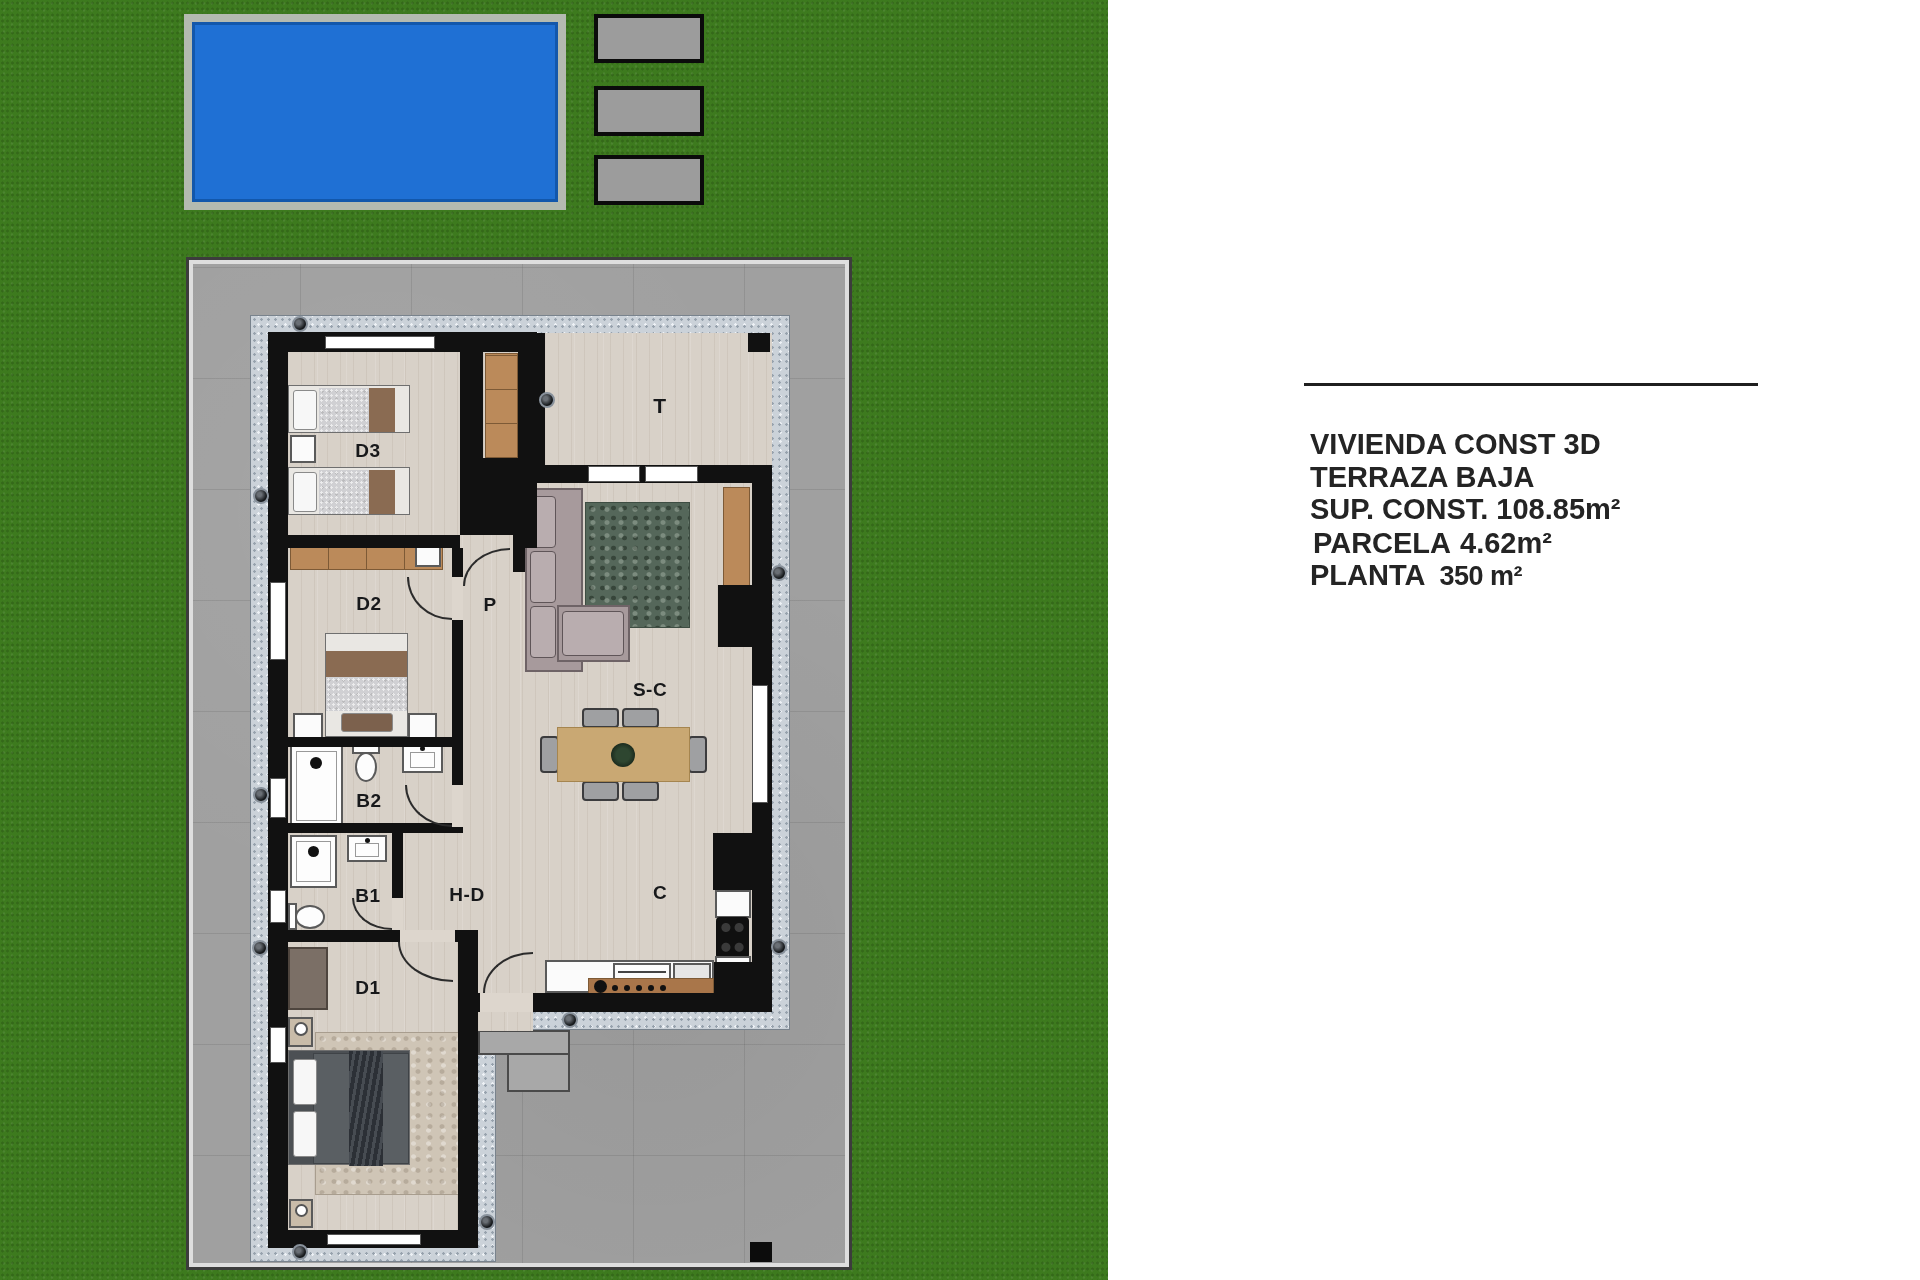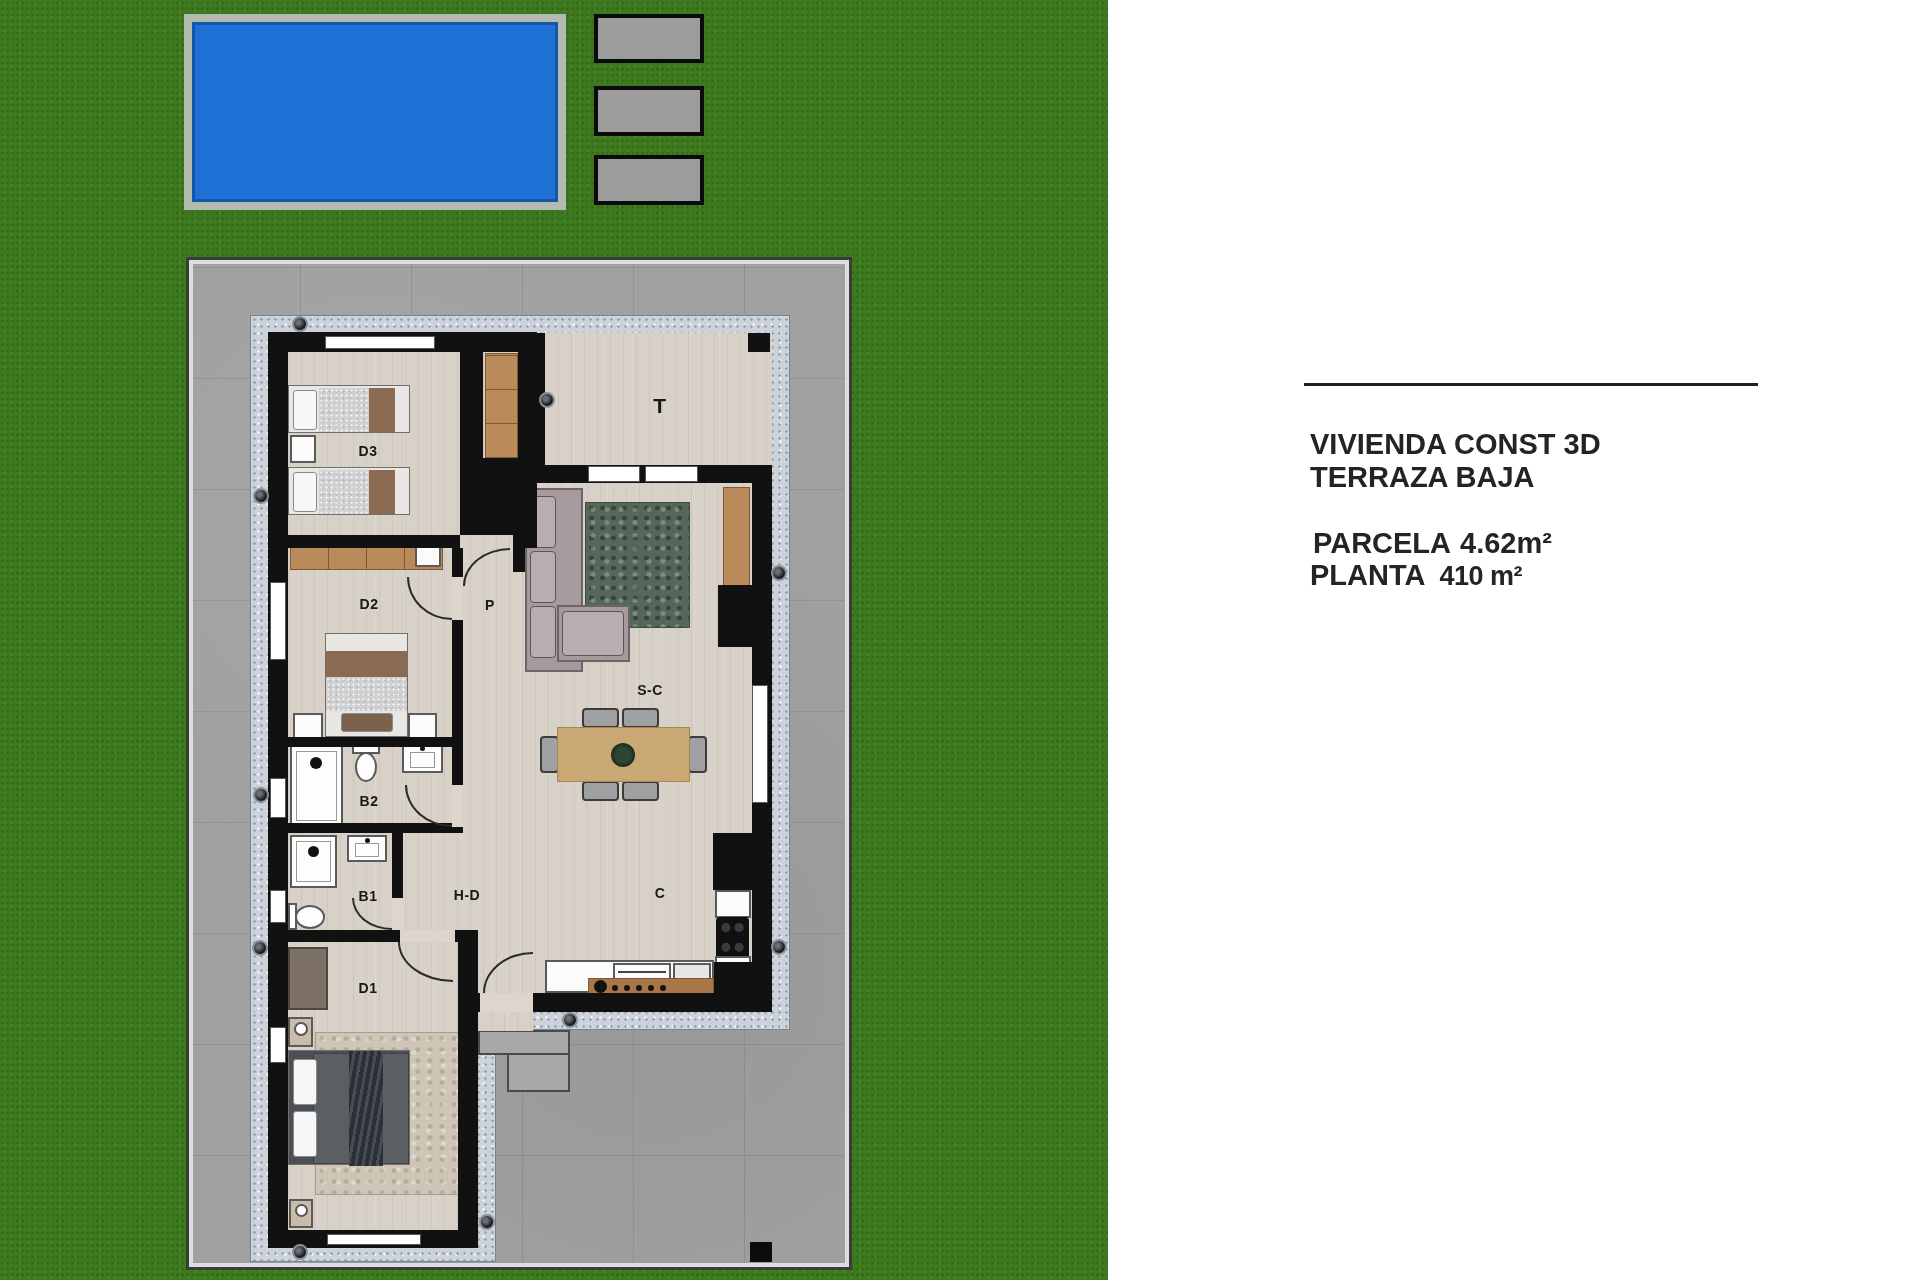--- a/index.html
+++ b/index.html
@@ -68,21 +68,21 @@
                             radial-gradient(circle at 70% 25%,#3a3a3a 4px,transparent 5px),
                             radial-gradient(circle at 30% 72%,#3a3a3a 4px,transparent 5px),
                             radial-gradient(circle at 70% 72%,#3a3a3a 4px,transparent 5px);}
   .lines3{background-image:repeating-linear-gradient(0deg,#444 0 2px,transparent 2px 6px);
           background-clip:content-box;padding:3px;}
   .dot{background:#111;border-radius:50%;}
   .lamp{background:#fff;border:2px solid #555;border-radius:50%;}
   .fixture{background:#fdfdfd;border:2px solid #5a5a5a;}
   .innerline{border:1px solid #999;}
   
-  .label{position:absolute;font-weight:bold;font-size:14px;color:#17181a;
+  .label{position:absolute;font-weight:bold;font-size:19px;color:#17181a;
          transform:translate(-50%,-50%);white-space:nowrap;letter-spacing:.5px;z-index:40;}
   .panel-row{position:absolute;font-weight:bold;font-size:29px;color:#242424;white-space:nowrap;}
   .spec-label{display:inline-block;}
   .rule{background:#1f1f1f;}
 </style>
 </head>
 <body>
 
 <div id="canvas">
 
@@ -259,20 +259,23 @@
   <div class="label" style="left:650px;top:690px">S-C</div>
   <div class="label" style="left:369px;top:801px">B2</div>
   <div class="label" style="left:368px;top:896px">B1</div>
   <div class="label" style="left:467px;top:895px">H-D</div>
   <div class="label" style="left:660px;top:893px">C</div>
   <div class="label" style="left:368px;top:988px">D1</div>
 
   <div class="abs rule" style="left:1304px;top:383px;width:454px;height:3px"></div>
   <div class="panel-row" style="left:1310px;top:428px">VIVIENDA CONST 3D</div>
   <div class="panel-row" style="left:1310px;top:461px">TERRAZA BAJA</div>
+  <div class="panel-row" style="left:1310px;top:493px">
+    <span class="spec-label" style="margin-right:8px">SUP. CONST.</span><span>108.85m²</span>
+  </div>
   <div class="panel-row" style="left:1313px;top:527px">
     <span class="spec-label" style="width:147px">PARCELA</span><span>4.62m²</span>
   </div>
   <div class="panel-row" style="left:1310px;top:559px">
-    <span class="spec-label" style="margin-right:14px">PLANTA</span><span style="font-size:27px;letter-spacing:-.5px">410 m²</span>
+    <span class="spec-label" style="margin-right:14px">PLANTA</span><span style="font-size:27px;letter-spacing:-.5px">350 m²</span>
   </div>
 
 </div>
 
 </body></html>

